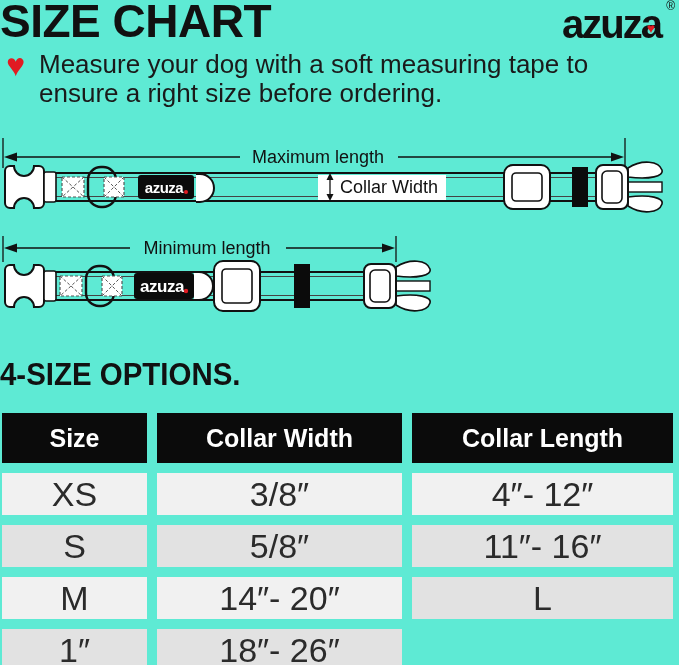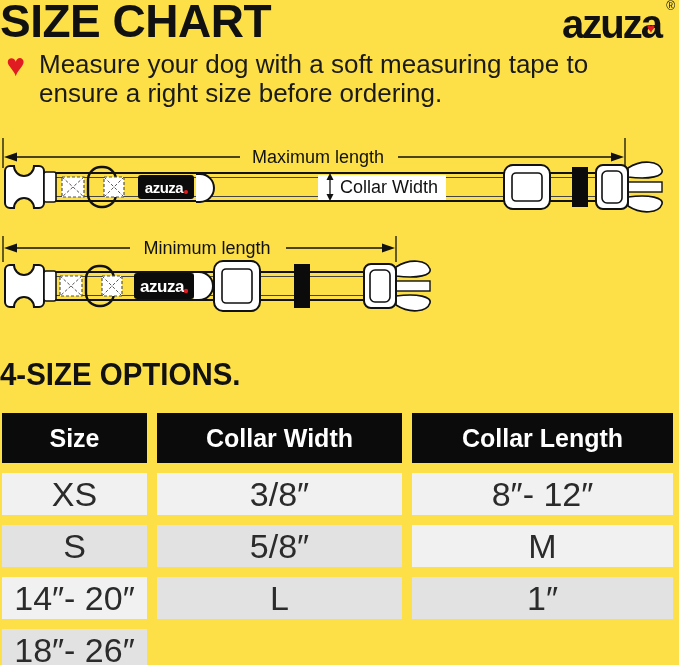--- a/index.html
+++ b/index.html
@@ -1,17 +1,17 @@
 <!DOCTYPE html>
 <html><head>
 <meta charset="utf-8">
 <style>
   html,body{margin:0;padding:0;background:#fff;}
   .canvas{
-    position:relative;width:679px;height:665px;background:#fde047;overflow:hidden;
+    position:relative;width:679px;height:665px;background:#5eead4;overflow:hidden;
     font-family:"Liberation Sans",sans-serif;color:#111;
   }
   
   .page-title{
     position:absolute;left:0px;top:-6px;margin:0;
     font-size:46px;font-weight:bold;letter-spacing:-0.5px;white-space:nowrap;
   }
   .brand{
     position:absolute;right:18px;top:4px;
     font-size:40px;font-weight:bold;letter-spacing:-2px;line-height:1;
@@ -175,24 +175,25 @@
 
   <h2 class="options-heading">4-SIZE OPTIONS.</h2>
 
   <div class="size-table">
     <div class="cell th">Size</div>
     <div class="cell th">Collar Width</div>
     <div class="cell th">Collar Length</div>
 
     <div class="cell td row-light">XS</div>
     <div class="cell td row-light">3/8″</div>
-    <div class="cell td row-light">8″- 12″</div>
+    <div class="cell td row-light">4″- 12″</div>
 
     <div class="cell td row-dark">S</div>
     <div class="cell td row-dark">5/8″</div>
+    <div class="cell td row-dark">11″- 16″</div>
 
     <div class="cell td row-light">M</div>
     <div class="cell td row-light">14″- 20″</div>
 
     <div class="cell td row-dark">L</div>
     <div class="cell td row-dark">1″</div>
     <div class="cell td row-dark">18″- 26″</div>
   </div>
 
 </div>

